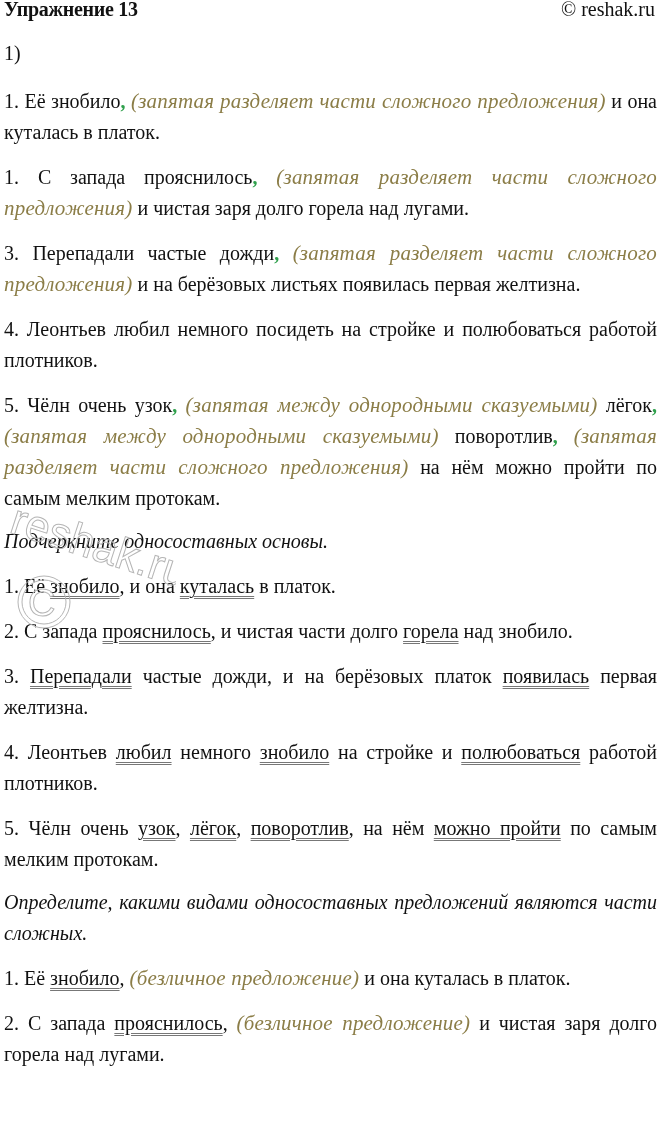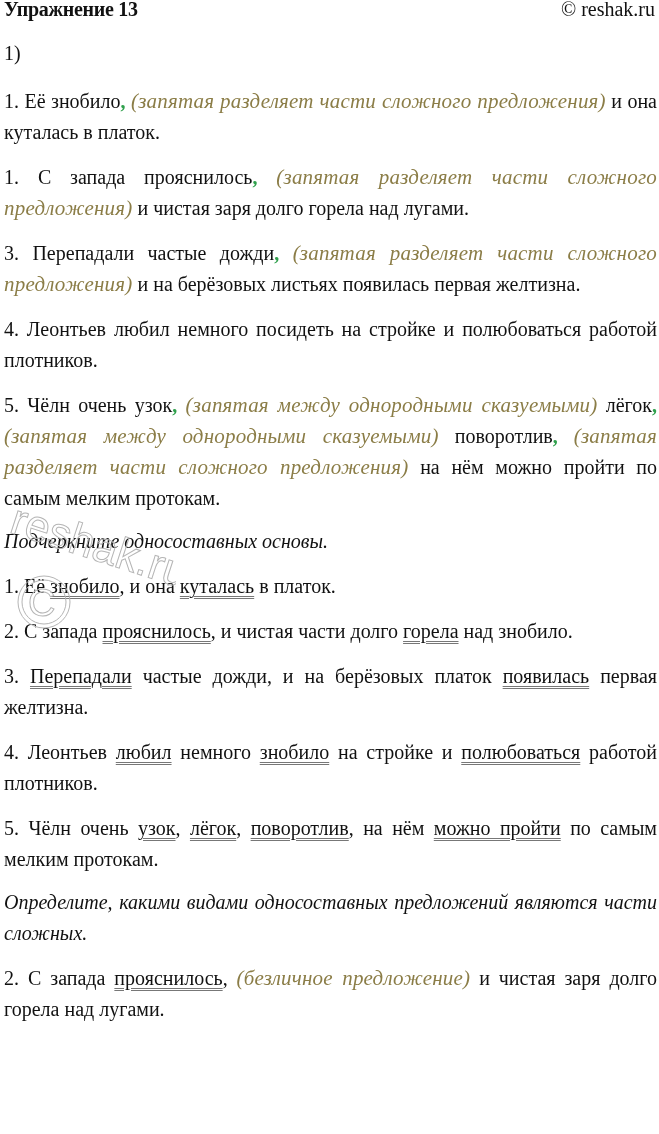--- a/index.html
+++ b/index.html
@@ -45,20 +45,21 @@
       <p class="line item"><span>3. Перепадали частые дожди</span><span class="g">,</span><span> </span><span class="c">(запятая разделяет части сложного предложения)</span><span> и на берёзовых листьях появилась первая желтизна.</span></p>
       <p class="line item"><span>4. Леонтьев любил немного посидеть на стройке и полюбоваться работой плотников.</span></p>
       <p class="line item"><span>5. Чёлн очень узок</span><span class="g">,</span><span> </span><span class="c">(запятая между однородными сказуемыми)</span><span> лёгок</span><span class="g">,</span><span> </span><span class="c">(запятая между однородными сказуемыми)</span><span> поворотлив</span><span class="g">,</span><span> </span><span class="c">(запятая разделяет части сложного предложения)</span><span> на нём можно пройти по самым мелким протокам.</span></p>
       <p class="line task">Подчеркните односоставных основы.</p>
       <p class="line item"><span>1. Её </span><span class="p">знобило</span><span>, и </span><span class="s">она</span><span> </span><span class="p">куталась</span><span> в платок.</span></p>
       <p class="line item"><span>2. С запада </span><span class="p">прояснилось</span><span>, и чистая </span><span class="s">части</span><span> долго </span><span class="p">горела</span><span> над знобило.</span></p>
       <p class="line item"><span>3. </span><span class="p">Перепадали</span><span> частые </span><span class="s">дожди</span><span>, и на берёзовых платок </span><span class="p">появилась</span><span> первая </span><span class="s">желтизна</span><span>.</span></p>
       <p class="line item"><span>4. </span><span class="s">Леонтьев</span><span> </span><span class="p">любил</span><span> немного </span><span class="p">знобило</span><span> на стройке и </span><span class="p">полюбоваться</span><span> работой плотников.</span></p>
       <p class="line item"><span>5. </span><span class="s">Чёлн</span><span> очень </span><span class="p">узок</span><span>, </span><span class="p">лёгок</span><span>, </span><span class="p">поворотлив</span><span>, на нём </span><span class="p">можно пройти</span><span> по самым мелким протокам.</span></p>
       <p class="line task">Определите, какими видами односоставных предложений являются части сложных.</p>
+      <p class="line item"><span>1. Её </span><span class="p">знобило</span><span>, </span><span class="c">(безличное предложение)</span><span> и она куталась в платок.</span></p>
       <p class="line item"><span>2. С запада </span><span class="p">прояснилось</span><span>, </span><span class="c">(безличное предложение)</span><span> и чистая заря долго горела над лугами.</span></p>
     </div>
 </div>
 
 <svg class="watermark" viewBox="0 0 170 150">
   <g fill="none" stroke="#b5b5b5" stroke-width="1">
     <text x="2" y="42" font-family="Liberation Sans, sans-serif" font-size="44" fill="none" stroke="#b5b5b5" transform="rotate(18 2 42)">reshak.ru</text>
     <circle cx="38" cy="112" r="26"></circle>
     <circle cx="38" cy="112" r="22"></circle>
     <text x="22" y="126" font-family="Liberation Sans, sans-serif" font-size="38" fill="none" stroke="#b5b5b5">C</text>

